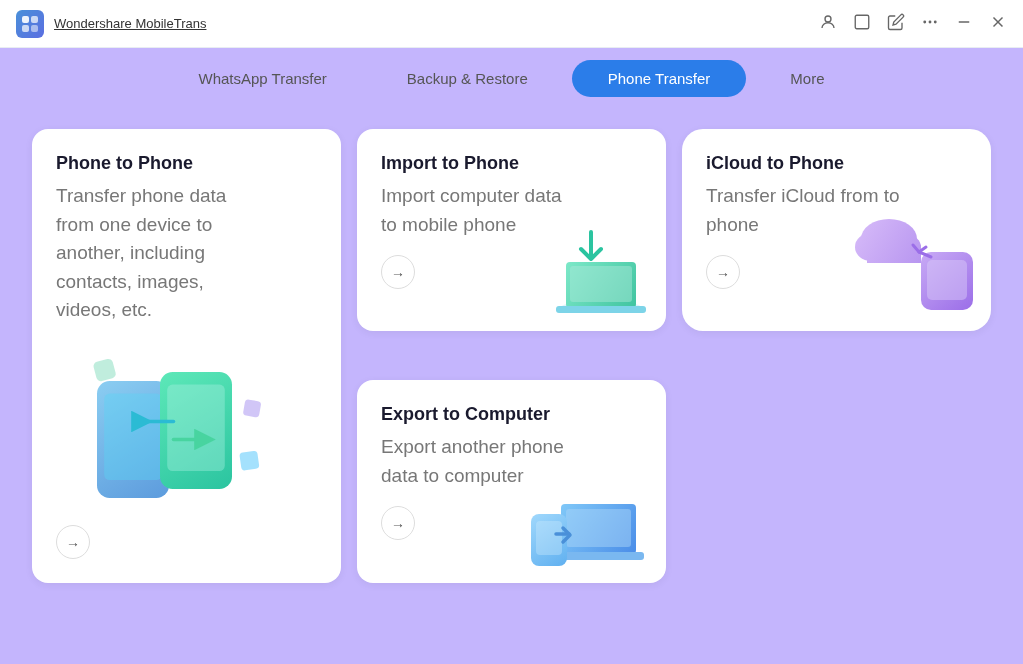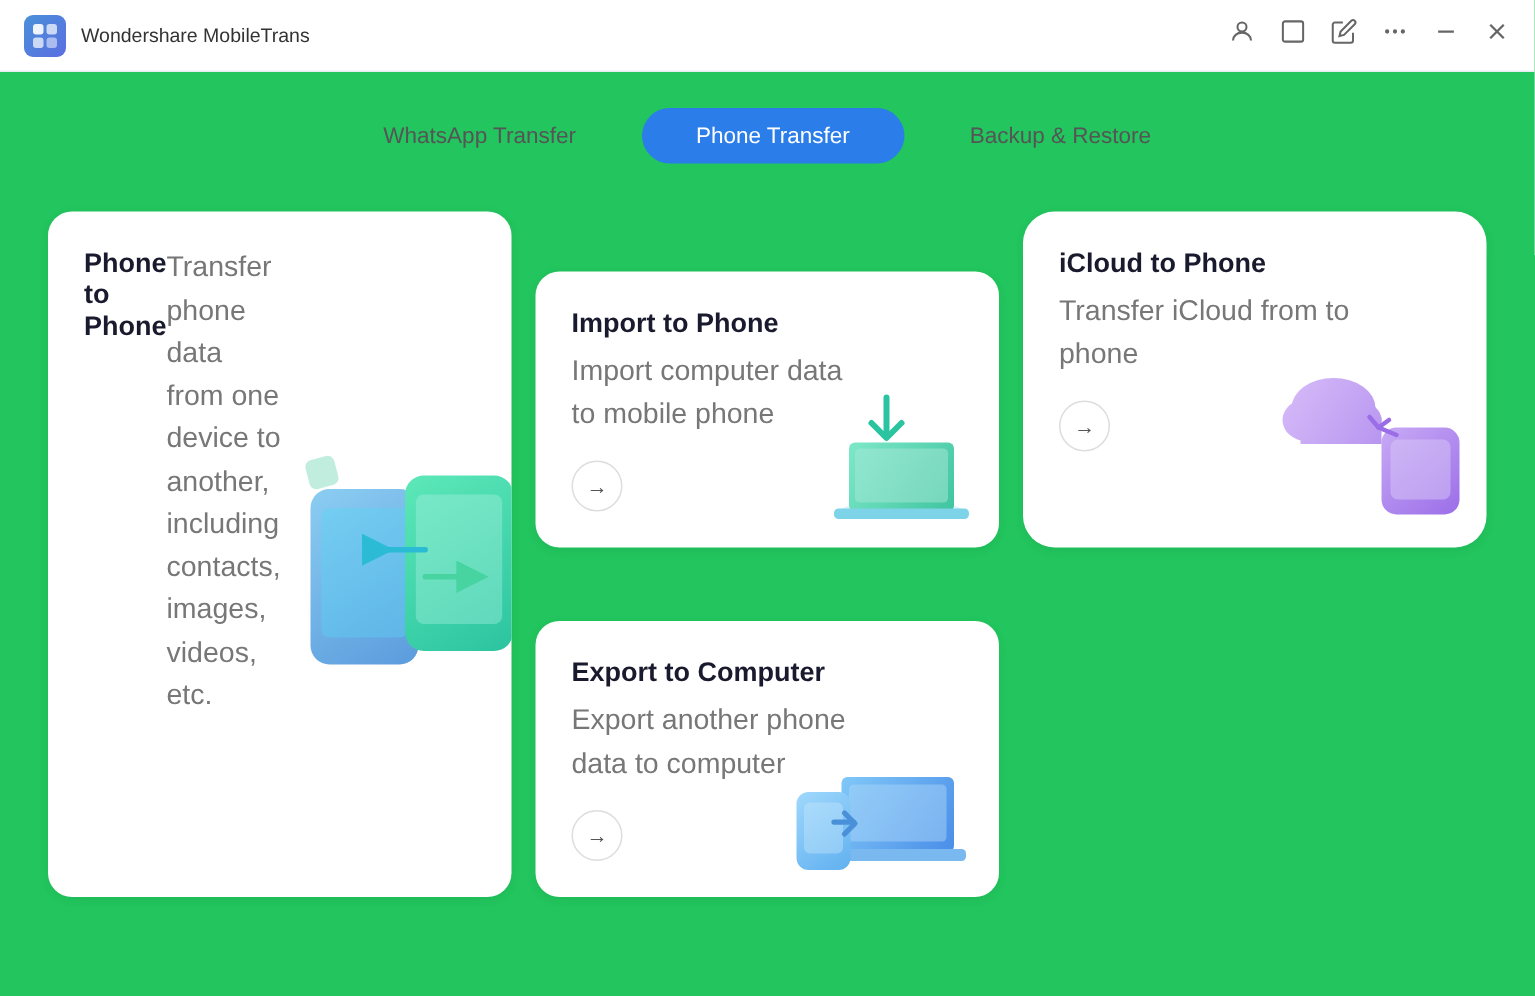--- a/index.html
+++ b/index.html
@@ -38,37 +38,38 @@
       align-items: center;
       justify-content: center;
       color: white;
       font-size: 14px;
       font-weight: bold;
     }
     .app-title {
       font-size: 13px;
       font-weight: 500;
       color: #333;
+      text-decoration: underline;
     }
     .titlebar-controls {
       display: flex;
       align-items: center;
       gap: 16px;
     }
     .titlebar-icon {
       color: #666;
       font-size: 16px;
       cursor: pointer;
     }
 
     
     .main-content {
       flex: 1;
-      background: #22c55e;
-      padding: 24px 32px;
+      background: #c4b5fd;
+      padding: 12px 32px;
       overflow: hidden;
     }
 
     
     .nav-tabs {
       display: flex;
       justify-content: center;
       gap: 8px;
       margin-bottom: 32px;
     }
@@ -104,21 +105,21 @@
       overflow: hidden;
       cursor: pointer;
       transition: box-shadow 0.2s;
       box-shadow: 0 2px 8px rgba(0,0,0,0.06);
     }
 
     .card-large {
       grid-row: span 2;
       min-height: 380px;
       display: flex;
-      flex-direction: row;
+      flex-direction: column;
     }
 
     .card-title {
       font-size: 18px;
       font-weight: 700;
       color: #1a1a2e;
       margin-bottom: 8px;
     }
     .card-desc {
       font-size: 19px;
@@ -220,22 +221,23 @@
           <line x1="6" y1="6" x2="18" y2="18"></line>
       </svg>
     </span>
   </div>
 </div>
 
 <div class="main-content">
 
   <div class="nav-tabs">
     <button class="nav-tab">WhatsApp Transfer</button>
+    <button class="nav-tab">Backup &amp; Restore</button>
     <button class="nav-tab active">Phone Transfer</button>
-    <button class="nav-tab">Backup &amp; Restore</button>
+    <button class="nav-tab">More</button>
   </div>
 
   <div class="cards-grid">
 
     <div class="card card-large">
       <div class="card-title">Phone to Phone</div>
       <div class="card-desc">Transfer phone data from one device to another, including contacts, images, videos, etc.</div>
 
       <div style="flex:1; display:flex; align-items:center; justify-content:center; margin-top:20px;">
         <svg class="illus-phone-transfer" viewBox="0 0 220 200" fill="none">
@@ -268,21 +270,21 @@
             </marker>
             <marker id="arrowR" markerWidth="6" markerHeight="6" refX="3" refY="3" orient="auto">
               <path d="M0,0 L6,3 L0,6 Z" fill="#48d4a0"></path>
             </marker>
           </defs>
         </svg>
       </div>
       <div class="card-arrow">→</div>
     </div>
 
-    <div class="card card-small" style="min-height:175px;margin-top:40px;">
+    <div class="card card-small" style="min-height:175px;">
       <div class="card-title">Import to Phone</div>
       <div class="card-desc">Import computer data to mobile phone</div>
       <div class="card-arrow">→</div>
       <div class="card-illustration">
         <svg class="illus-import" viewBox="0 0 130 110" fill="none">
 
           <ellipse cx="75" cy="100" rx="40" ry="6" fill="#c5e8f5" opacity="0.5"></ellipse>
           <rect x="40" y="55" width="70" height="46" rx="4" fill="url(#laptopGrad)"></rect>
           <rect x="44" y="59" width="62" height="36" rx="3" fill="#a8e8d8" opacity="0.5"></rect>
           <rect x="30" y="99" width="90" height="7" rx="3" fill="#7dd4e8"></rect>

